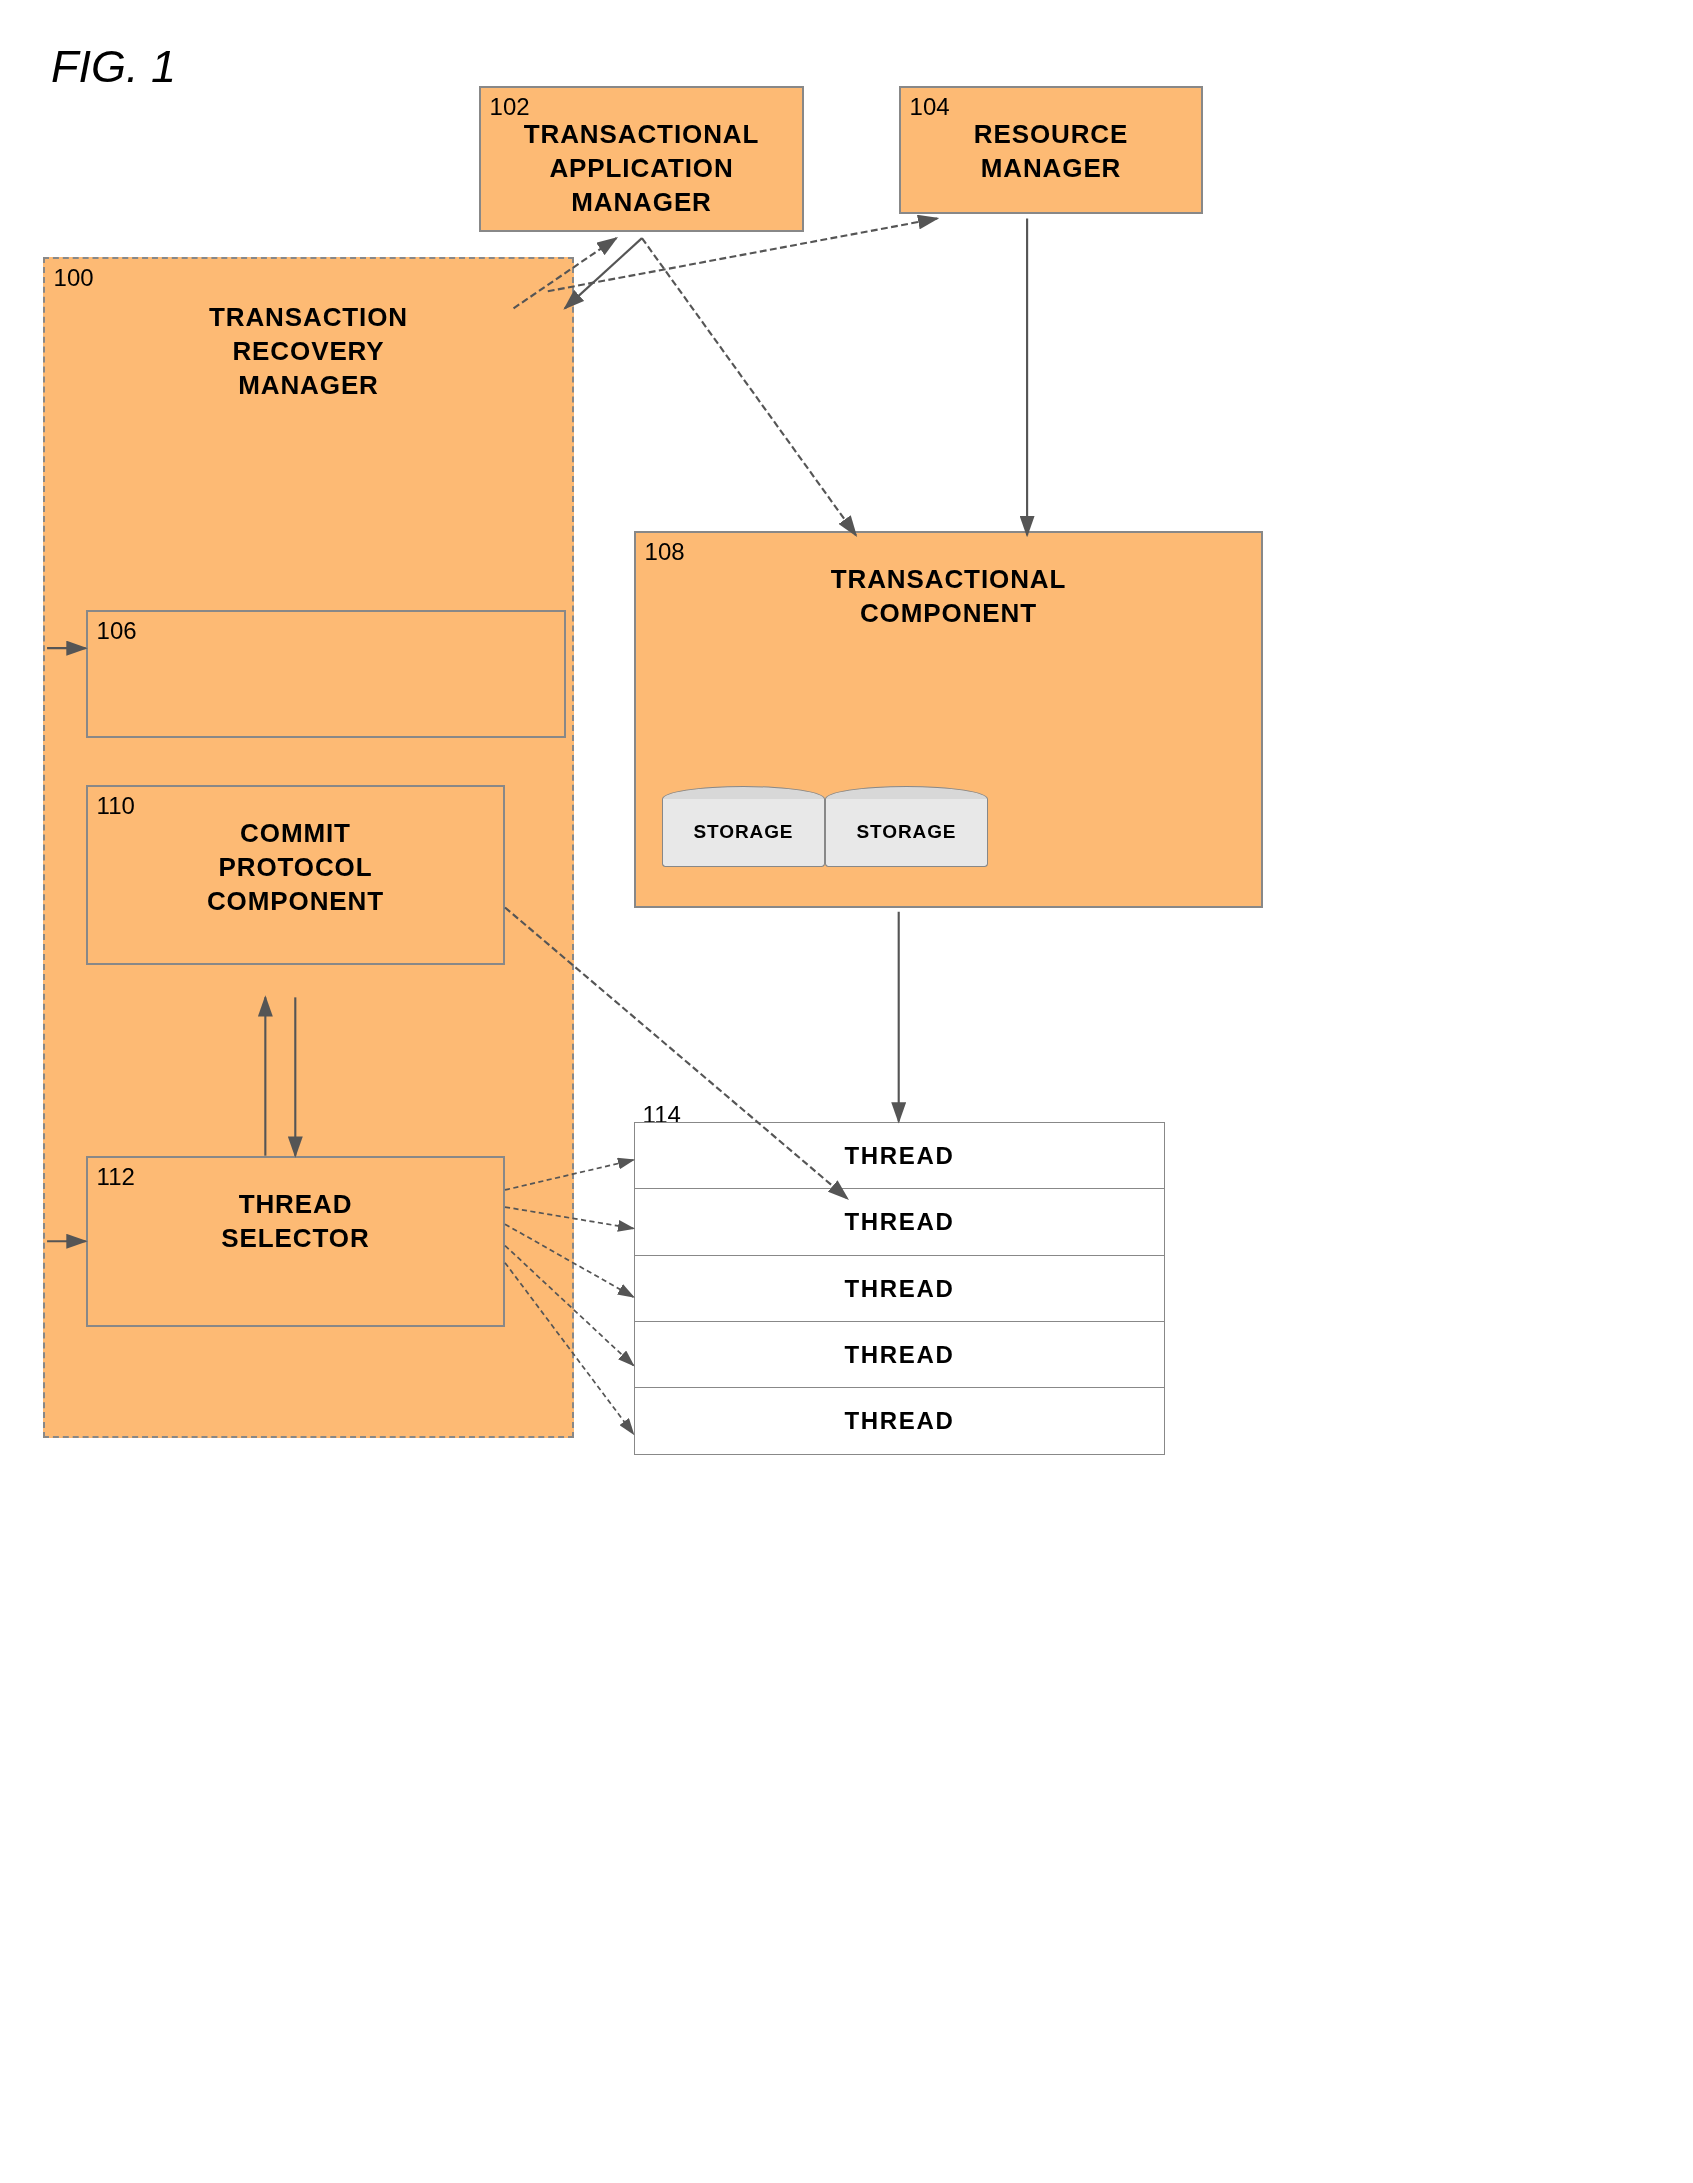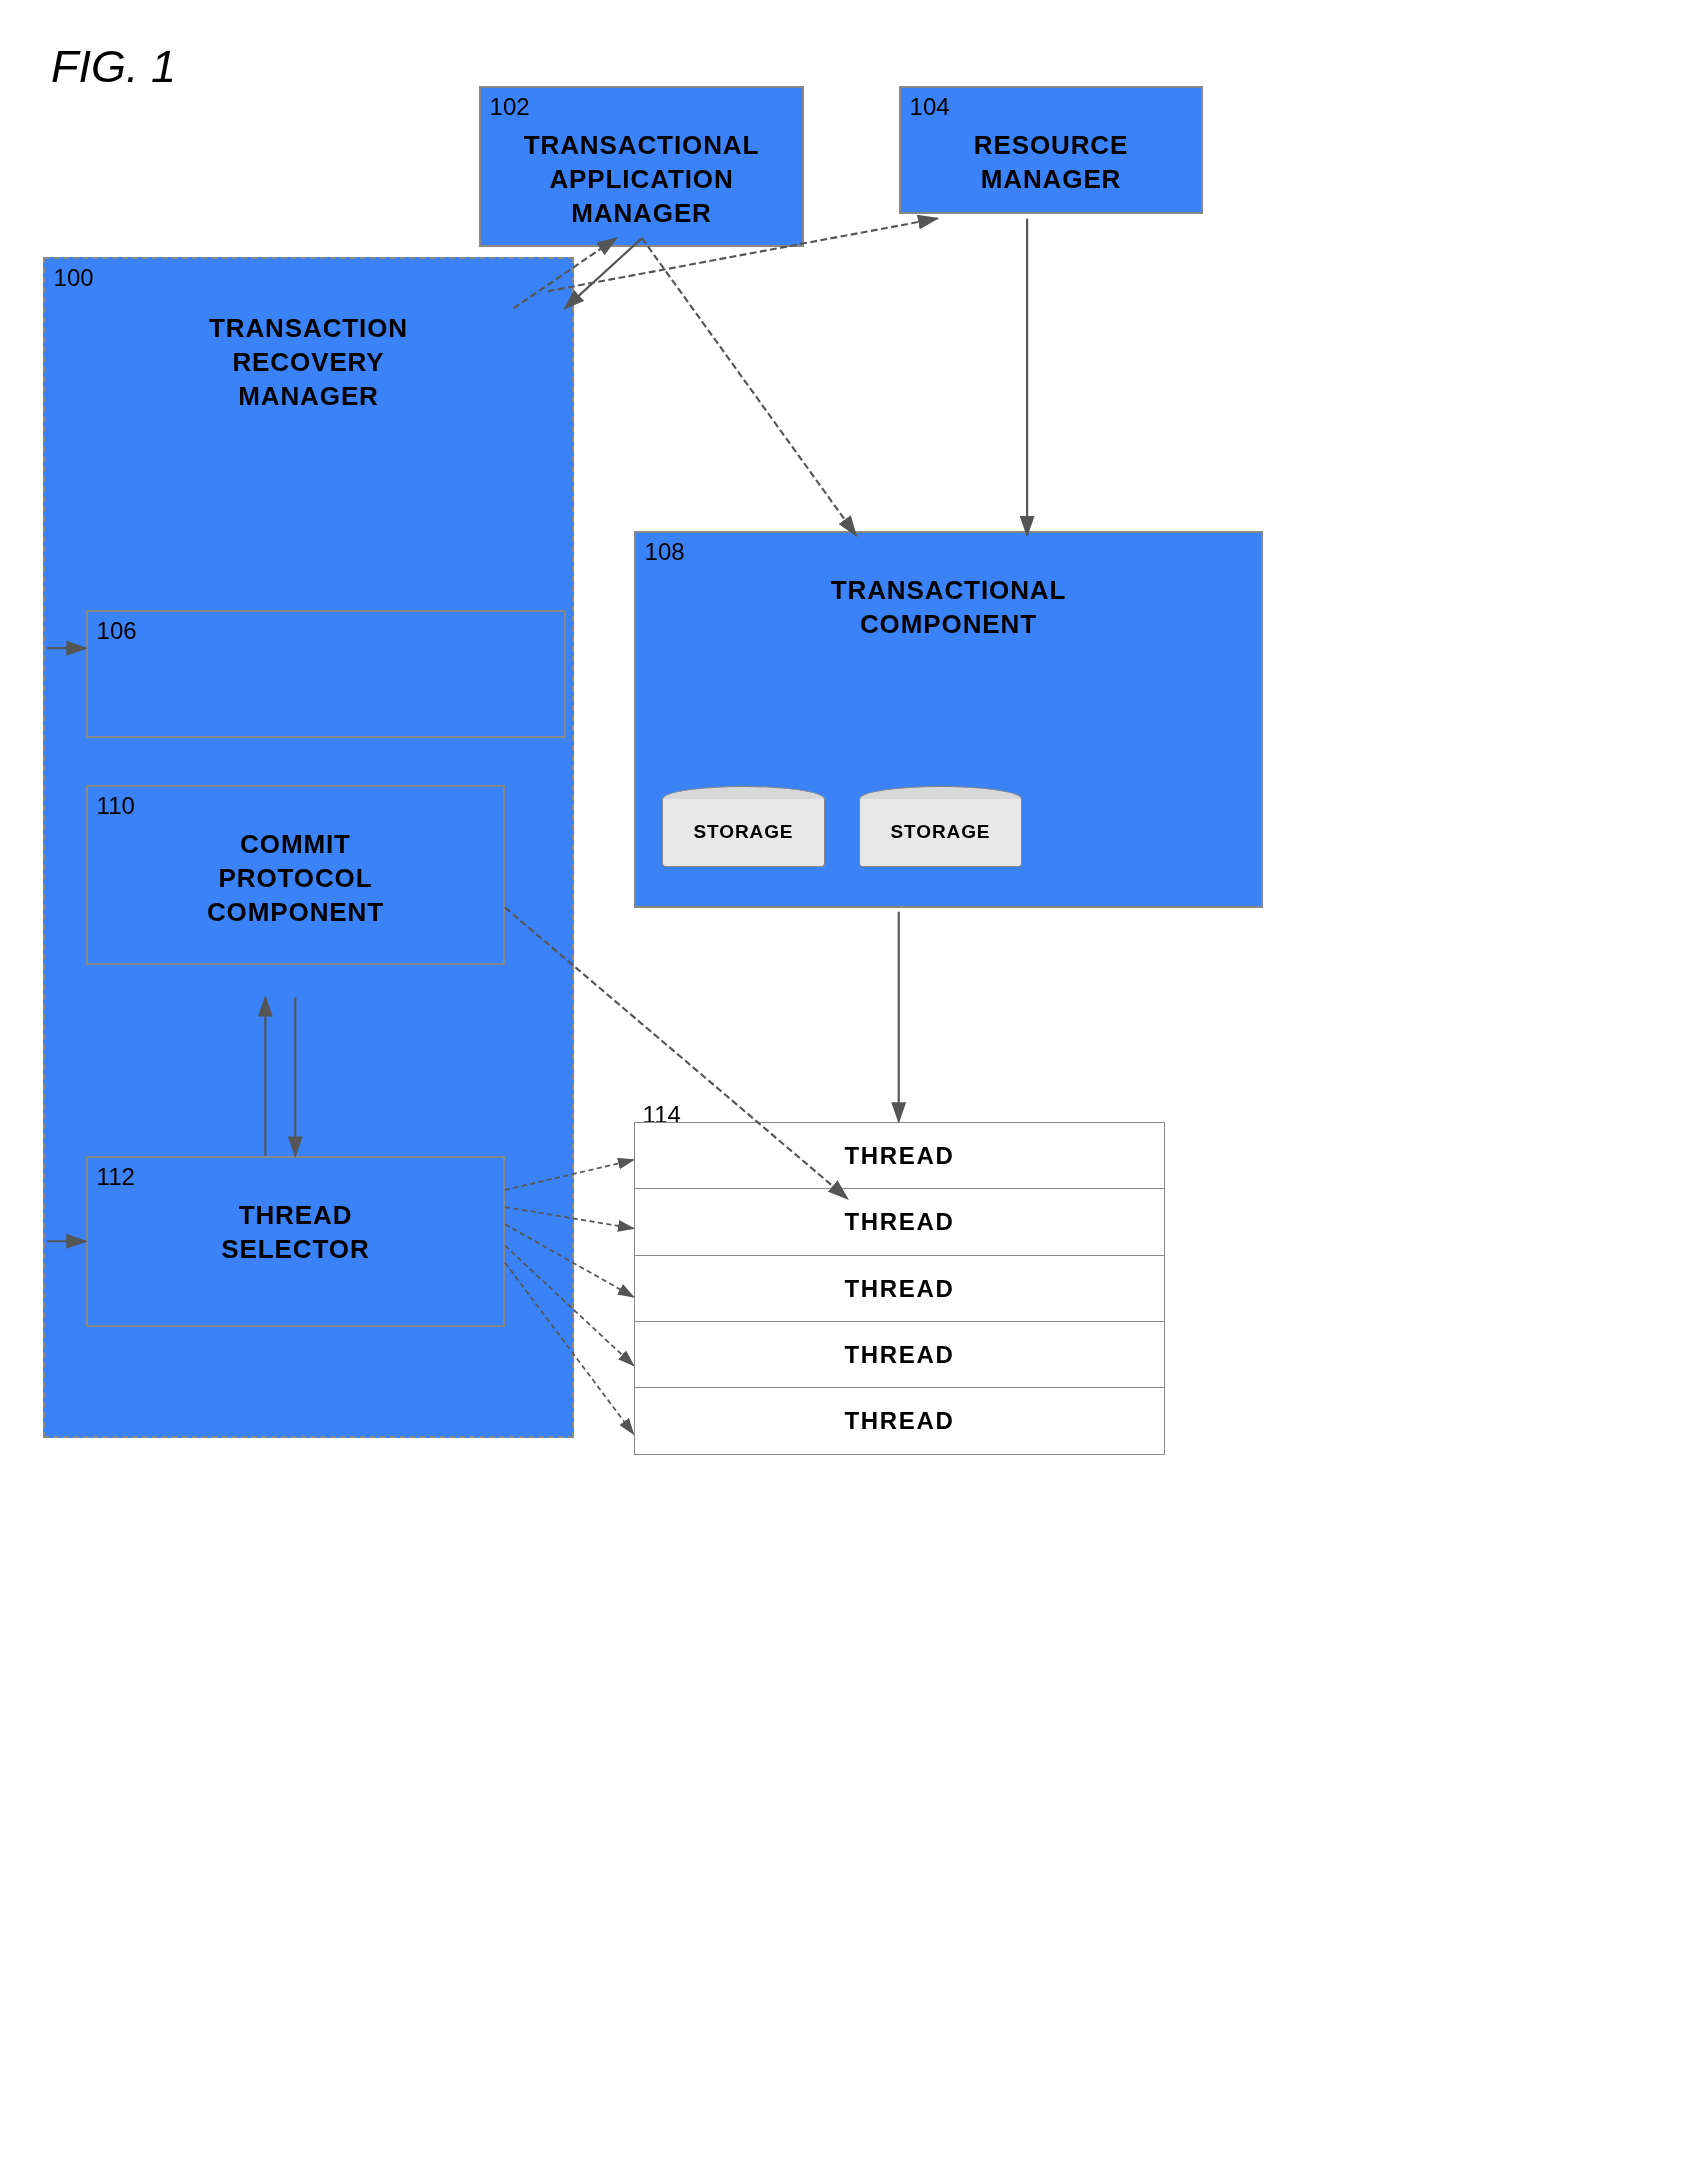--- a/index.html
+++ b/index.html
@@ -18,22 +18,22 @@
       left: 51px;
       font-style: italic;
       font-size: 45px;
       font-weight: normal;
     }
 
     
     .box {
       position: absolute;
       border: 2.6px solid #888;
-      background: #3b82f6;
-      padding: 15px;
+      background: #fdba74;
+      padding: 4px;
     }
 
     .box-label {
       font-size: 26px;
       font-weight: bold;
       text-align: center;
       line-height: 1.3;
       letter-spacing: 0.9px;
     }
 
@@ -96,21 +96,21 @@
 </div>
 
 <div class="box" style="left:86px; top:610px; width:480px; min-height:128px;">
   <span class="box-num">106</span>
 </div>
 
 <div class="box" style="left:634px; top:531px; width:629px; height:377px;">
   <span class="box-num">108</span>
   <div style="margin-top:26px;" class="box-label">TRANSACTIONAL<br>COMPONENT</div>
 
-  <div style="position:absolute; bottom:34px; left:26px; display:flex; gap:34px; align-items:flex-end;">
+  <div style="position:absolute; bottom:34px; left:26px; display:flex; align-items:flex-end;">
 
     <div style="position:relative; width:163px; height:86px;">
       <div style="position:absolute; top:0; left:0; width:163px; height:26px; border:1.7px solid #888; border-radius:50%; background:#d8d8d8;"></div>
       <div style="position:absolute; top:13px; left:0; width:163px; height:68px; border-left:1.7px solid #888; border-right:1.7px solid #888; border-bottom:1.7px solid #888; border-bottom-left-radius:3.4px; border-bottom-right-radius:3.4px; background:#e8e8e8; display:flex; align-items:center; justify-content:center;">
         <span class="box-label" style="font-size:19px;">STORAGE</span>
       </div>
     </div>
 
     <div style="position:relative; width:163px; height:86px;">
       <div style="position:absolute; top:0; left:0; width:163px; height:26px; border:1.7px solid #888; border-radius:50%; background:#d8d8d8;"></div>

